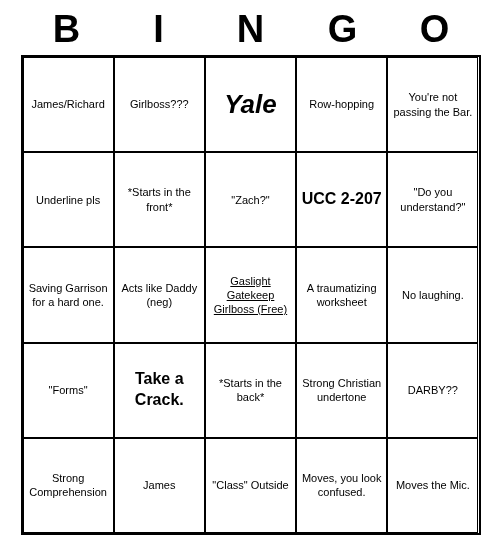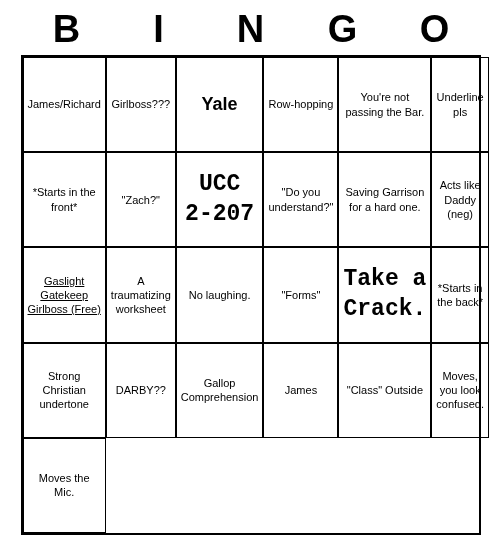--- a/index.html
+++ b/index.html
@@ -22,45 +22,45 @@
     }
     .bingo-title span {
       font-size: 38px;
       font-weight: bold;
       font-family: Arial, sans-serif;
       width: 60px;
       text-align: center;
     }
     .bingo-grid {
       display: grid;
-      grid-template-columns: repeat(6, 1fr);
+      grid-template-columns: repeat(5, 1fr);
       grid-template-rows: repeat(5, 1fr);
       width: 460px;
       height: 480px;
       border: 2px solid #000;
     }
     .bingo-cell {
       border: 1px solid #000;
       display: flex;
       align-items: center;
       justify-content: center;
       text-align: center;
       padding: 4px;
       font-size: 11px;
       font-family: Arial, sans-serif;
       line-height: 1.3;
     }
     .bingo-cell.large-text {
-      font-size: 18px;
+      font-size: 26px;
       font-weight: bold;
+      font-style: italic;
     }
     .bingo-cell.medium-text {
-      font-size: 23px;
+      font-size: 16px;
       font-weight: bold;
-      font-family: Liberation Mono, monospace;
     }
     .bingo-cell.free {
       font-size: 11px;
       text-decoration: underline;
     }
   </style>
 </head>
 <body>
 
 <div class="bingo-title">
@@ -90,18 +90,18 @@
   <div class="bingo-cell free">Gaslight Gatekeep Girlboss (Free)</div>
   <div class="bingo-cell">A traumatizing worksheet</div>
   <div class="bingo-cell">No laughing.</div>
 
   <div class="bingo-cell">"Forms"</div>
   <div class="bingo-cell medium-text">Take a Crack.</div>
   <div class="bingo-cell">*Starts in the back*</div>
   <div class="bingo-cell">Strong Christian undertone</div>
   <div class="bingo-cell">DARBY??</div>
 
-  <div class="bingo-cell">Gallop Comprehension</div>
+  <div class="bingo-cell">Strong Comprehension</div>
   <div class="bingo-cell">James</div>
   <div class="bingo-cell">"Class" Outside</div>
   <div class="bingo-cell">Moves, you look confused.</div>
   <div class="bingo-cell">Moves the Mic.</div>
 </div>
 
 </body></html>

